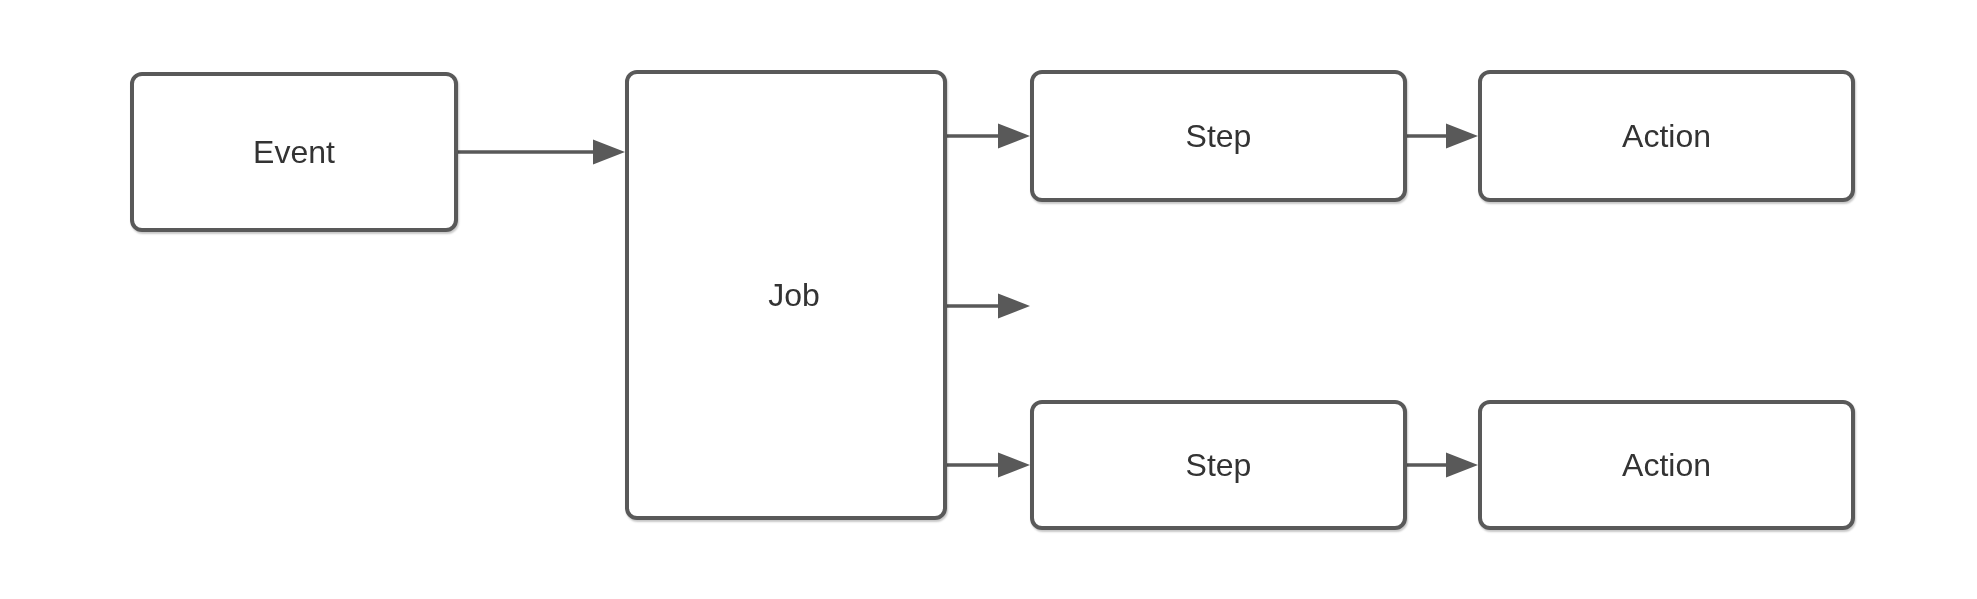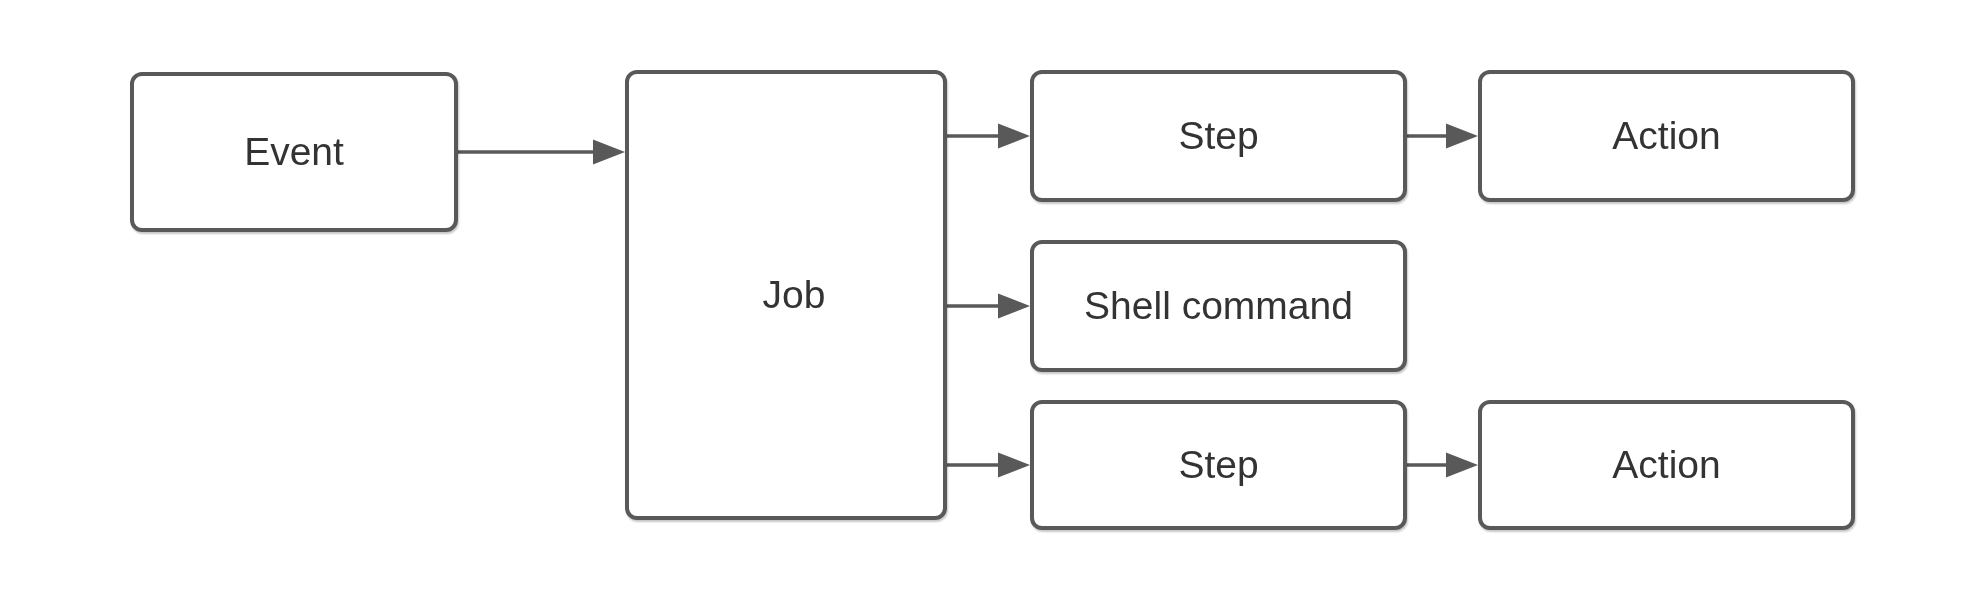--- a/index.html
+++ b/index.html
@@ -29,21 +29,21 @@
     background: var(--fill, #ffffff);
     border: 4px solid var(--stroke, #595959);
     border-radius: 12px;
     display: flex;
     align-items: center;
     justify-content: center;
     box-shadow: 1px 2px 2px rgba(0, 0, 0, 0.22);
   }
   .node .label {
     color: var(--text, #333333);
-    font-size: 39px;
+    font-size: 32px;
     line-height: 1.2;
     white-space: nowrap;
     text-align: center;
   }
 </style>
 </head>
 <body>
 
 <div class="canvas">
 
@@ -71,23 +71,20 @@
   </div>
 
   <div class="node" style="left: 1030px; top: 70px; width: 377px; height: 132px;">
     <span class="label">Step</span>
   </div>
 
   <div class="node" style="left: 1478px; top: 70px; width: 377px; height: 132px;">
     <span class="label">Action</span>
   </div>
 
-  <div class="node" style="left: 1030px; top: 240px; width: 377px; height: 132px;">
-    <span class="label">Shell command</span>
-  </div>
 
   <div class="node" style="left: 1030px; top: 400px; width: 377px; height: 130px;">
     <span class="label">Step</span>
   </div>
 
   <div class="node" style="left: 1478px; top: 400px; width: 377px; height: 130px;">
     <span class="label">Action</span>
   </div>
 
 </div>

